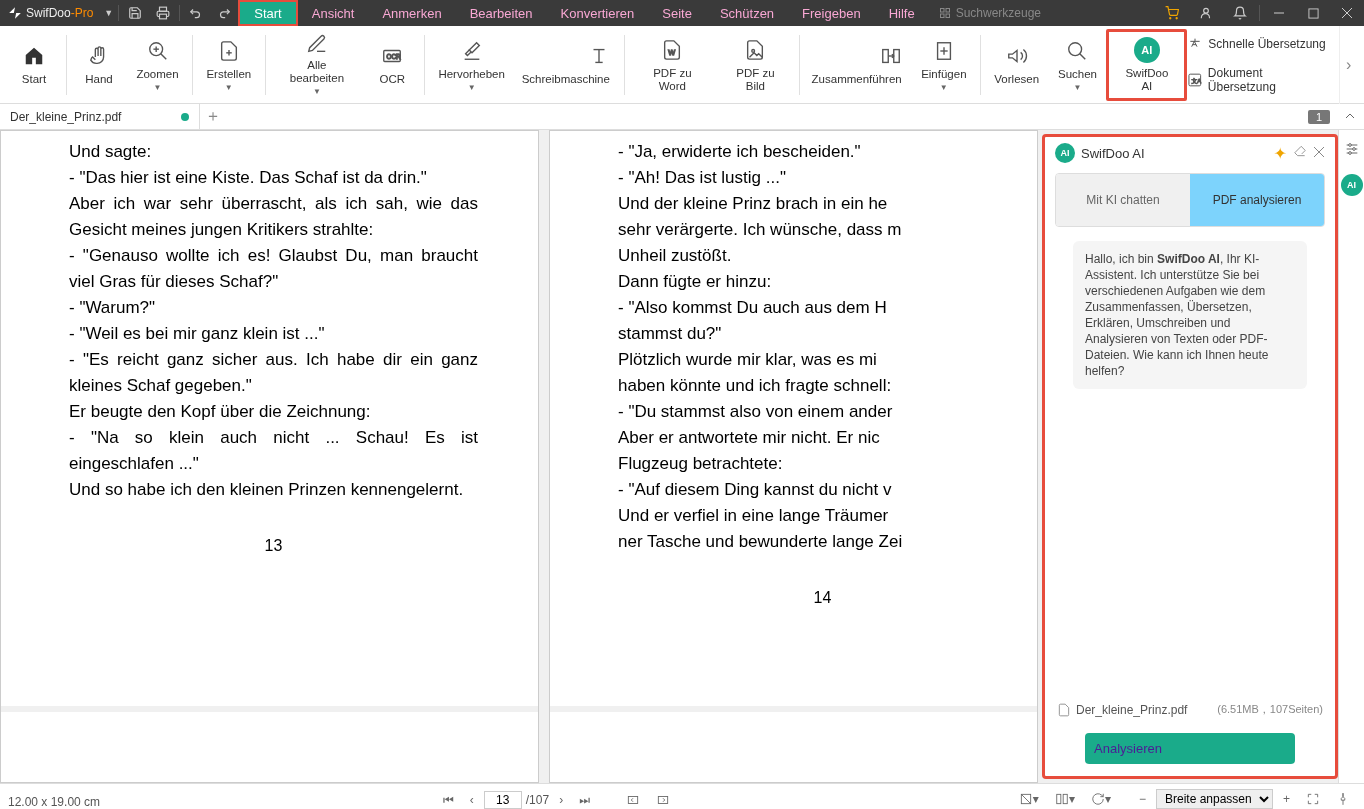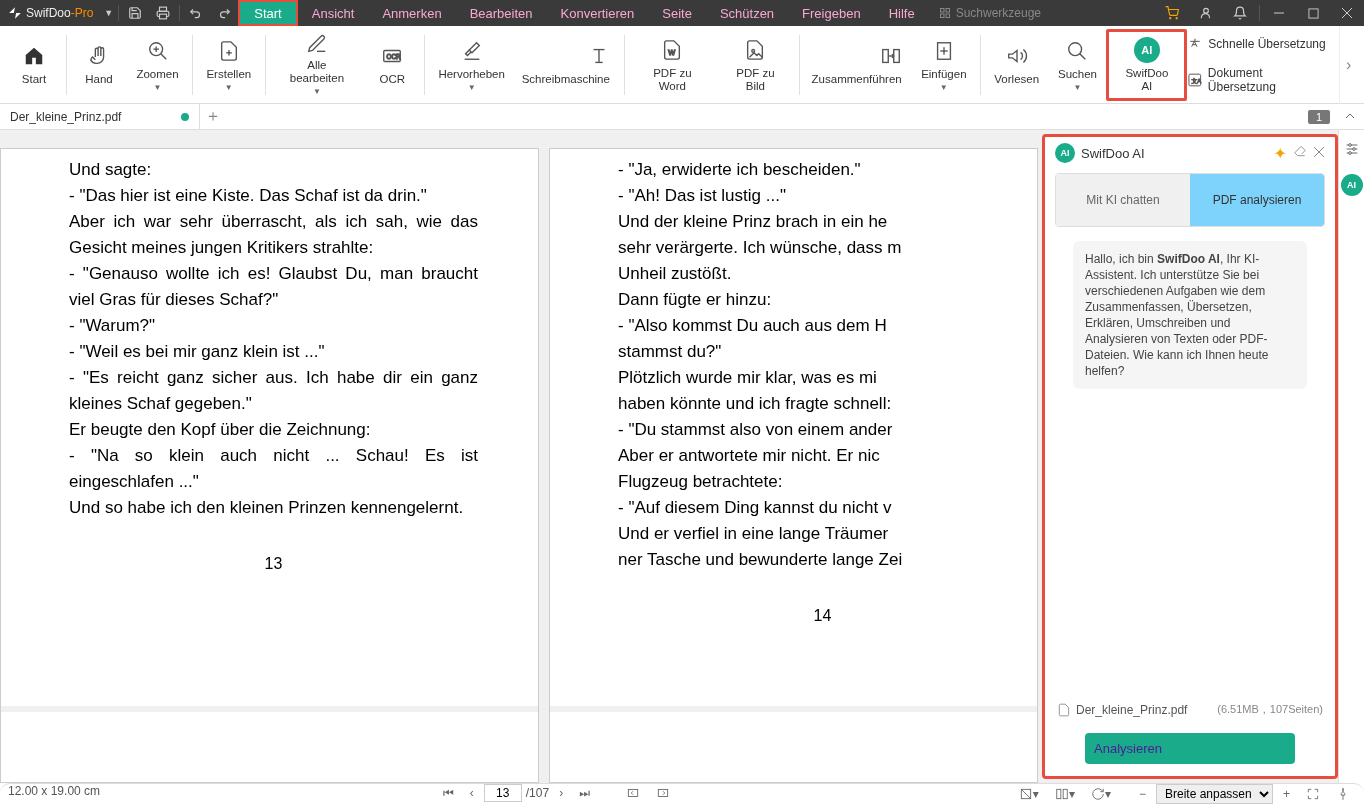--- a/index.html
+++ b/index.html
@@ -50,21 +50,21 @@
 .tab { height: 26px; display: flex; align-items: center; padding: 0 10px; border-right: 1px solid #ddd; font-size: 12px; color: #333; min-width: 200px; justify-content: space-between; }
 .tab-close { width: 8px; height: 8px; border-radius: 50%; background: #1aab8a; }
 .tab-add { width: 26px; height: 26px; display: flex; align-items: center; justify-content: center; color: #888; cursor: pointer; }
 .tabbar-right { margin-left: auto; display: flex; align-items: center; }
 .page-indicator { background: #777; color: #fff; font-size: 11px; padding: 1px 8px; border-radius: 2px; margin-right: 6px; }
 .expand-icon { padding: 0 8px; color: #666; cursor: pointer; }
 
 
 .doc-area { height: 653px; display: flex; background: #f0f0f0; position: relative; }
 .pages-container { flex: 1; display: flex; gap: 10px; padding: 0; overflow: hidden; }
-.page { background: #fff; flex: 1; padding: 8px 60px 8px 68px; font-family: Georgia, "Times New Roman", serif; font-size: 17px; line-height: 26px; color: #000; position: relative; border: 1px solid #ccc; margin-top: 18px; }
+.page { background: #fff; flex: 1; padding: 8px 60px 8px 68px; font-family: Georgia, "Times New Roman", serif; font-size: 17px; line-height: 26px; color: #000; position: relative; border: 1px solid #ccc; }
 .page-text { white-space: pre-wrap; text-align: justify; }
 .page-num { text-align: center; margin-top: 30px; font-size: 16px; }
 .page-break { width: 100%; height: 6px; background: #f0f0f0; position: absolute; left: 0; bottom: 70px; }
 
 
 .ai-panel { width: 296px; background: #fff; border: 3px solid #e74c3c; border-radius: 4px; margin: 4px 26px 4px 4px; display: flex; flex-direction: column; }
 .ai-panel-header { height: 32px; display: flex; align-items: center; padding: 0 10px; }
 .ai-panel-title { display: flex; align-items: center; flex: 1; font-size: 13px; color: #333; }
 .ai-panel-title .ai-badge { width: 20px; height: 20px; font-size: 9px; margin-right: 6px; }
 .ai-panel-icon { margin-left: 6px; cursor: pointer; color: #888; }
@@ -83,21 +83,21 @@
 .ai-file-name svg { margin-right: 5px; }
 .ai-file-meta { color: #888; font-size: 11px; }
 
 .ai-analyze-btn { margin: 8px 40px 12px; padding: 8px 9px; background: #1aab8a; color: #4c1d95; border-radius: 4px; font-size: 13px; cursor: pointer; }
 
 .right-rail { position: absolute; right: 0; top: 0; width: 26px; height: 100%; background: #fff; border-left: 1px solid #ddd; display: flex; flex-direction: column; align-items: center; padding-top: 8px; gap: 14px; }
 .right-rail-btn { width: 22px; height: 22px; display: flex; align-items: center; justify-content: center; cursor: pointer; color: #666; }
 .right-rail-ai { width: 22px; height: 22px; border-radius: 50%; background: #1aab8a; color: #fff; font-size: 9px; font-weight: bold; display: flex; align-items: center; justify-content: center; cursor: pointer; }
 
 
-.statusbar { height: 26px; background: #fff; border-top: 1px solid #ddd; display: flex; align-items: flex-start; font-size: 12px; color: #555; padding: 0 8px; border-radius: 10px; }
+.statusbar { height: 26px; background: #fff; border-top: 1px solid #ddd; display: flex; align-items: flex-end; font-size: 12px; color: #555; padding: 0 8px; }
 .sb-left { flex: 0 0 auto; }
 .sb-center { margin-left: auto; display: flex; align-items: center; gap: 4px; }
 .sb-btn { padding: 2px 6px; cursor: pointer; color: #666; display: flex; align-items: center; }
 .sb-input { width: 38px; height: 18px; border: 1px solid #ccc; text-align: center; font-size: 12px; }
 .sb-right { margin-left: auto; display: flex; align-items: center; gap: 4px; }
 .sb-select { border: 1px solid #ccc; height: 20px; font-size: 12px; padding: 0 4px; }
 </style>
 </head>
 <body>
 

